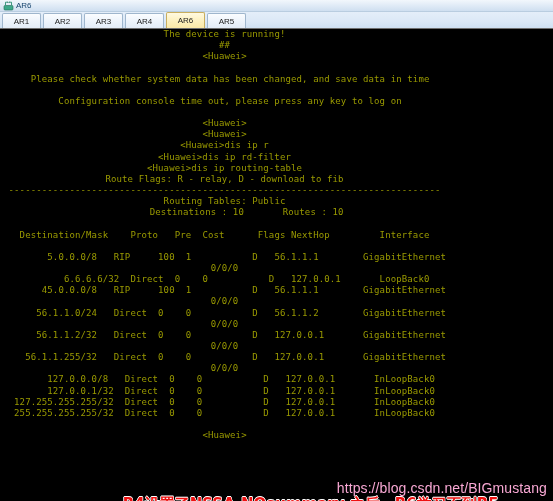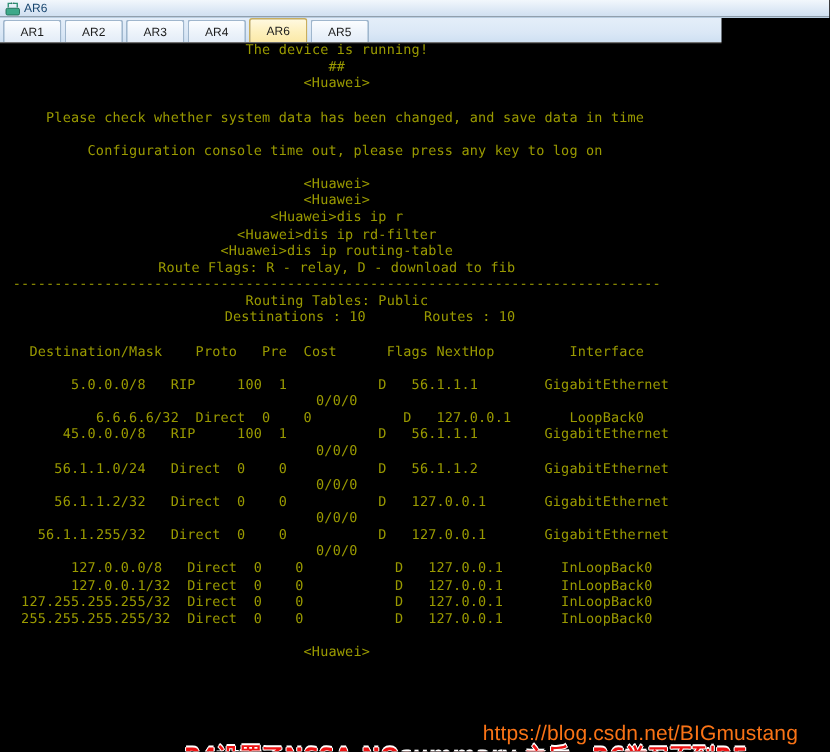--- a/index.html
+++ b/index.html
@@ -49,21 +49,21 @@
     color: #17456e;
     font-family: "Liberation Sans", sans-serif;
     letter-spacing: 0px;
     white-space: nowrap;
   }
 
   
   .tabstrip {
     position: absolute;
     top: 12px; left: 0;
-    width: 481px;
+    width: 553px;
     height: 17px;
     background: linear-gradient(to bottom, #e4eef9 0%, #dbe8f6 60%, #cfe0f2 100%);
     border-bottom: 1px solid #6f6f6f;
     box-sizing: border-box;
     display: flex;
     align-items: flex-end;
     padding-left: 2px;
   }
   .tab {
     width: 39px;
@@ -92,20 +92,21 @@
   }
 
   
   .terminal {
     position: absolute;
     top: 29px; left: 0;
     width: 553px;
     height: 472px;
     background: #000000;
     overflow: hidden;
+    border-radius: 12px;
   }
   .term-lines {
     position: absolute;
     top: 0; left: 3px;
     font-family: "DejaVu Sans Mono", "Liberation Mono", monospace;
     font-size: 9px;
     line-height: 11.15px;
     color: #9a9a00;
     white-space: pre;
     letter-spacing: 0.12px;
@@ -128,26 +129,26 @@
     -webkit-text-stroke: 0.8px #ffffff;
     paint-order: stroke fill;
     text-shadow:
       0.7px 0 0 #ffffff, -0.7px 0 0 #ffffff,
       0 0.7px 0 #ffffff, 0 -0.7px 0 #ffffff;
     white-space: pre-wrap;
     letter-spacing: 0px;
   }
   .watermark {
     position: absolute;
-    right: 21px;
+    right: 6px;
     bottom: 5px;
     font-family: "Liberation Sans", sans-serif;
     font-size: 14px;
     line-height: 16px;
-    color: #f97316;
+    color: #f9a8d4;
     white-space: nowrap;
     letter-spacing: 0.1px;
   }
 </style>
 </head>
 <body>
 
 <div id="app">
 
   <div class="titlebar">

